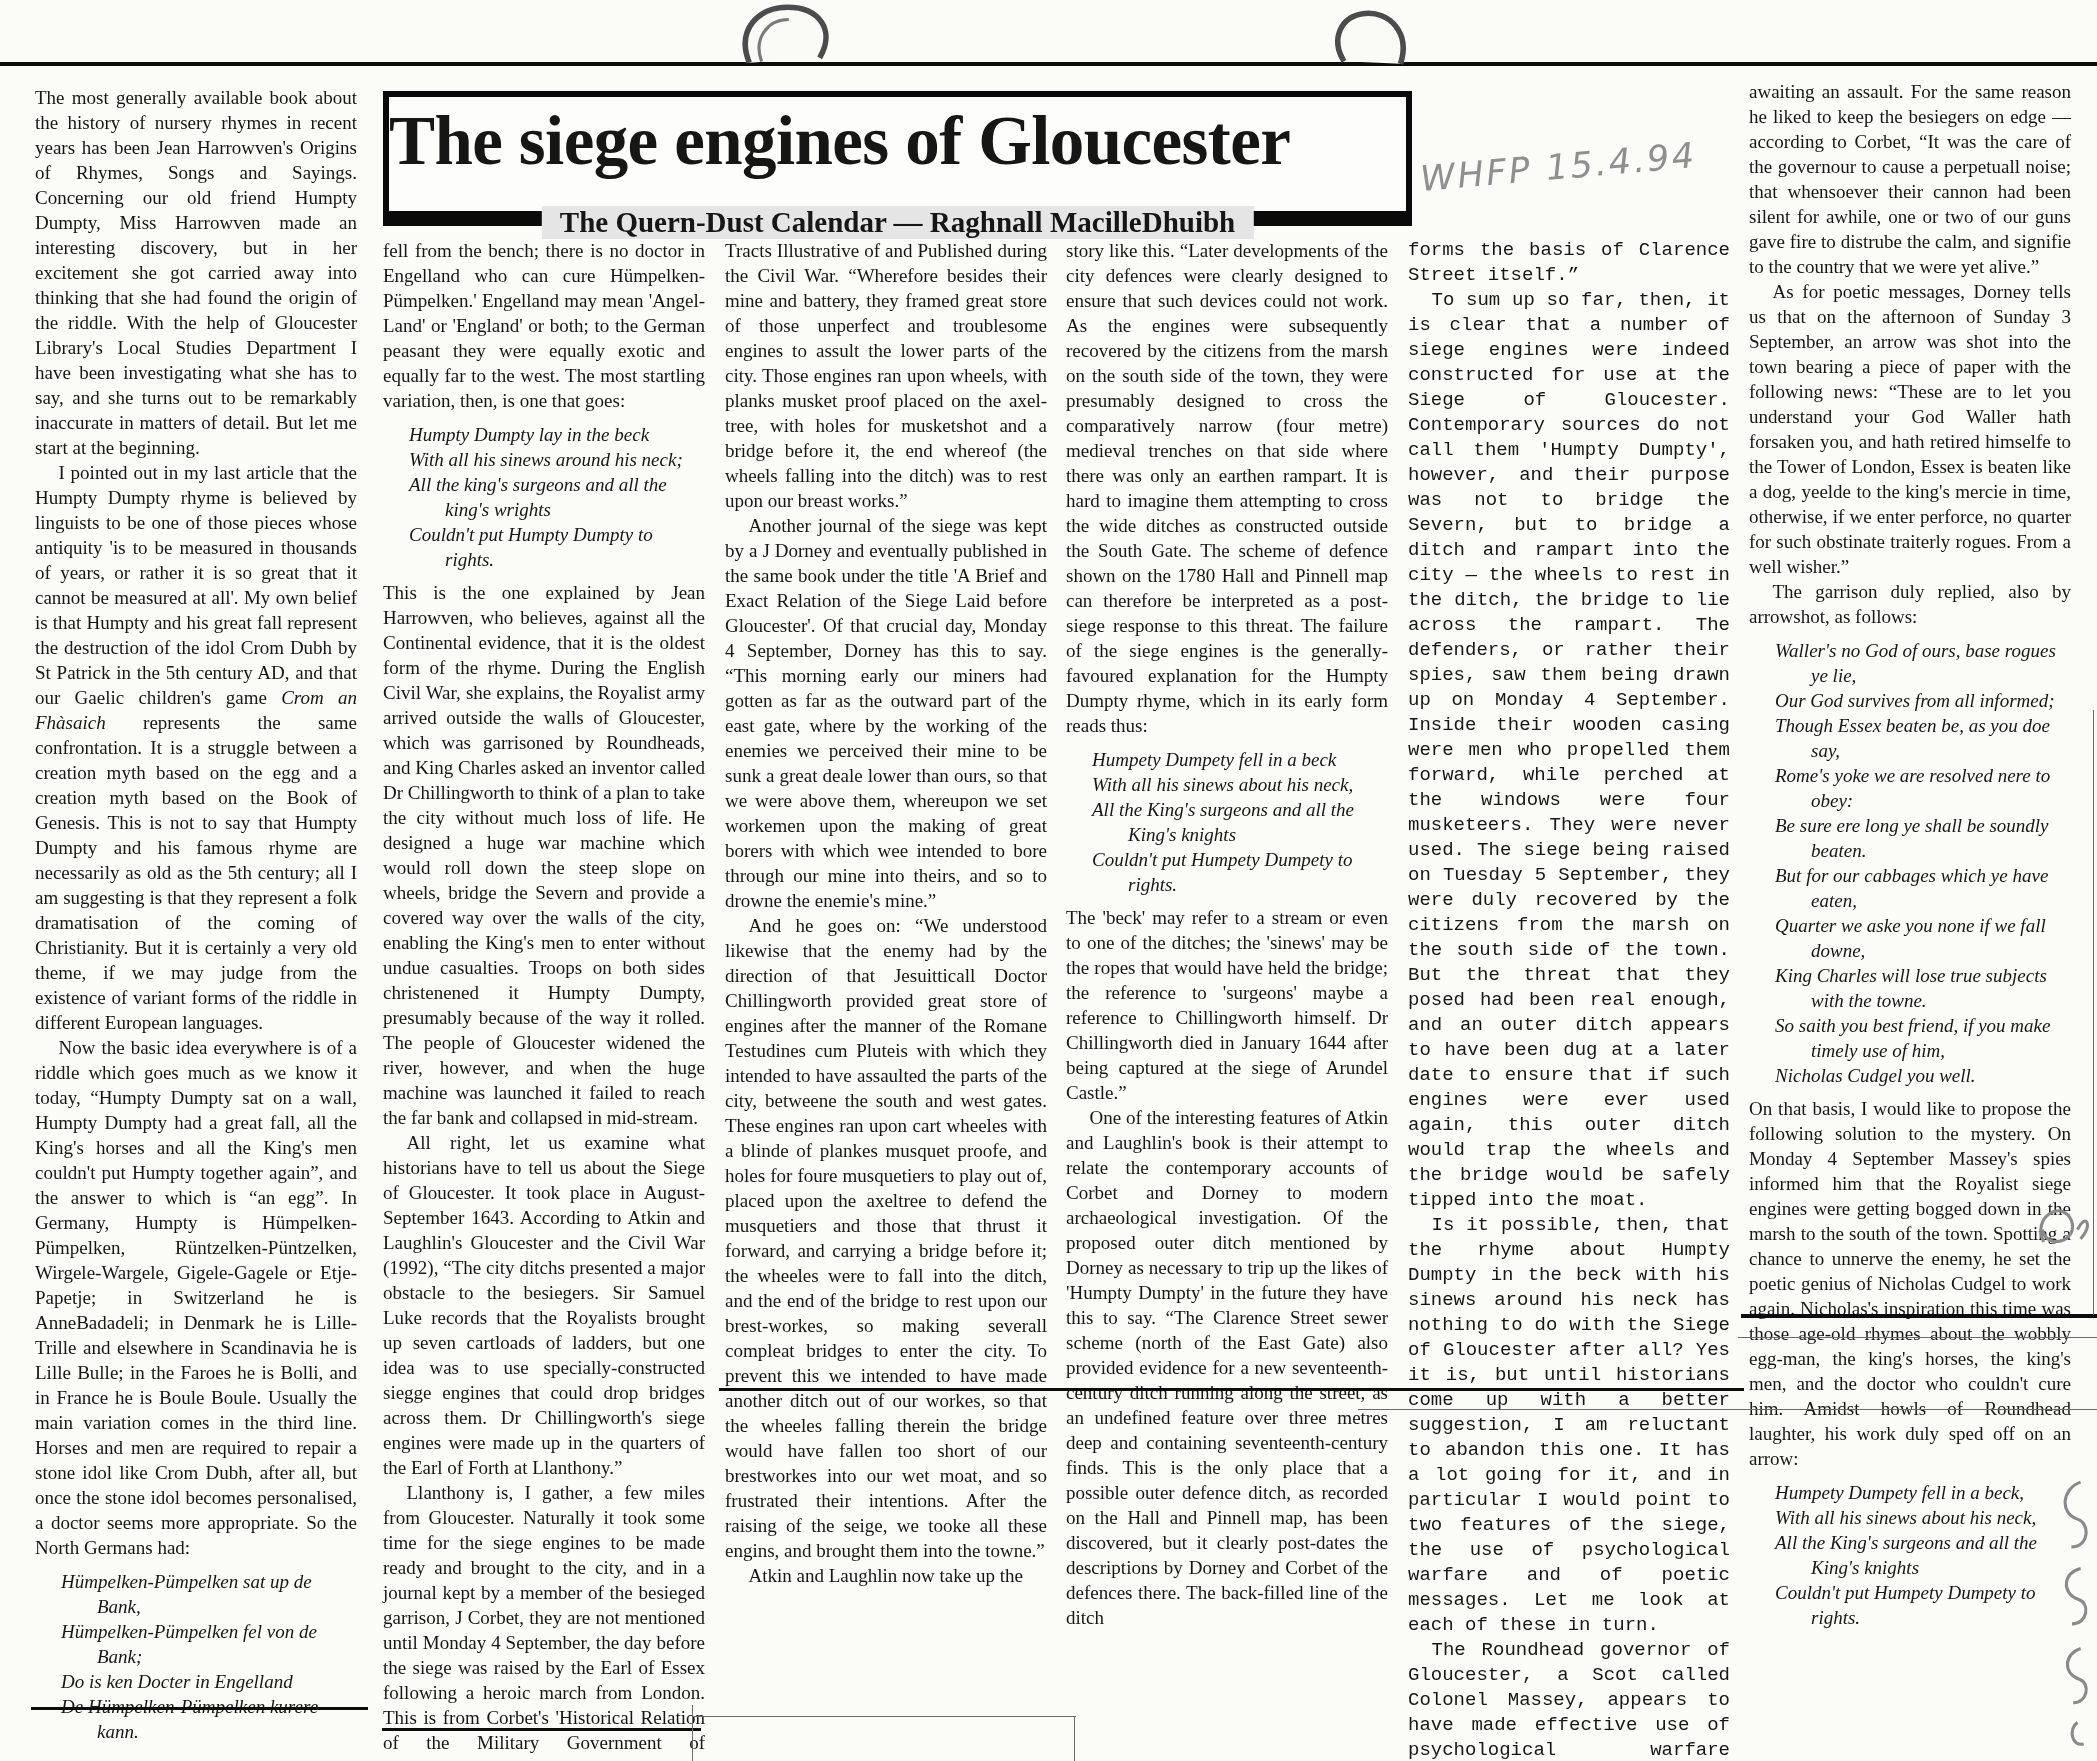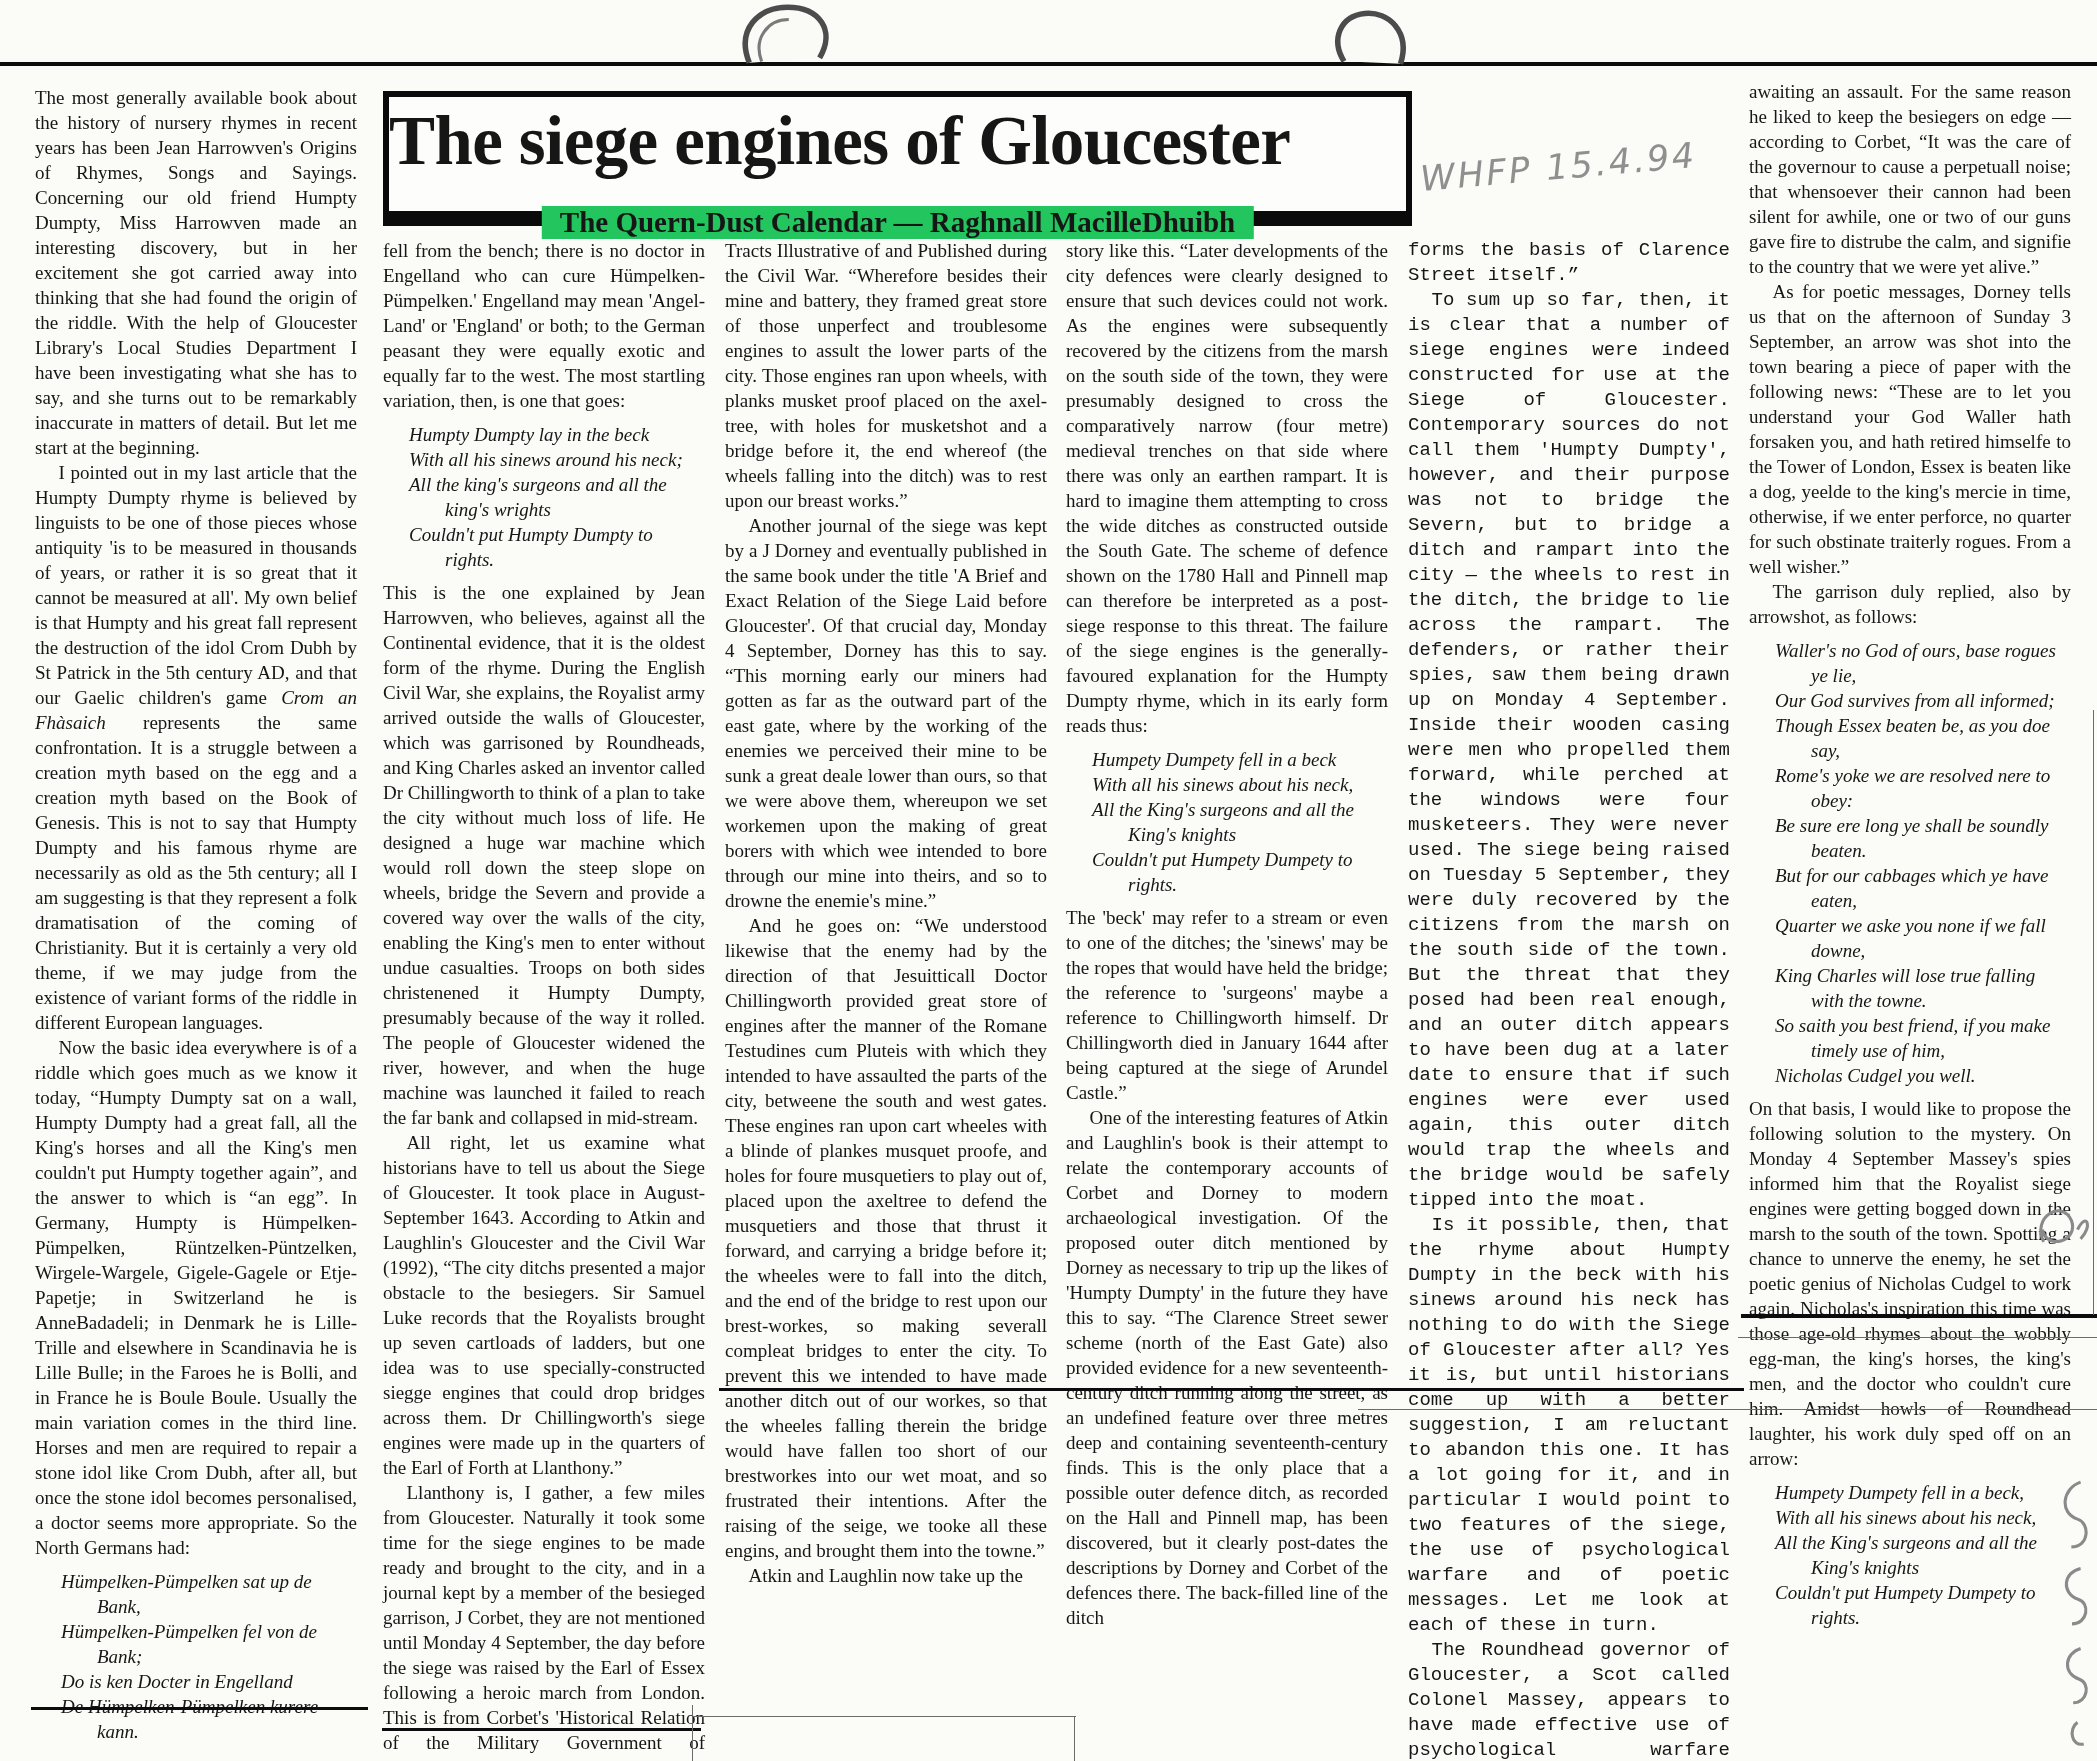--- a/index.html
+++ b/index.html
@@ -16,21 +16,21 @@
   .ind{text-indent:23.5px;}
   .noind{text-indent:0;}
   .verse{margin:8.6px 0;font-style:italic;}
   .vline{padding-left:62px;text-indent:-36px;text-align:left;line-height:25px;}
   
   .masthead{position:absolute;left:383px;top:91px;width:1029px;height:135px;
             border:6.8px solid #0a0a0a;border-bottom-width:15px;box-sizing:border-box;background:#fdfdfb;}
   .mast-title{text-align:left;font-size:69px;font-weight:700;letter-spacing:-0.6px;
               margin:5px 0 0 0;white-space:nowrap;}
   .mast-sub{position:absolute;left:50%;bottom:-28px;transform:translateX(-50%);
-            background:#22c55e;padding:0 18.5px;font-size:29px;font-weight:700;white-space:nowrap;}
+            background:#e5e5e5;padding:0 18.5px;font-size:29px;font-weight:700;white-space:nowrap;}
   .handnote{position:absolute;left:1420px;top:147px;font-family:"DejaVu Sans",sans-serif;
             font-style:italic;font-size:35px;color:#8f8f8f;transform:rotate(-5deg);
             letter-spacing:2.5px;white-space:nowrap;}
   
   .rule{position:absolute;background:#0c0c0c;}
   .rule.gray{background:#6b6b6b;}
   .svgmark{position:absolute;}
 </style>
 </head>
 <body>
@@ -104,21 +104,21 @@
       <p class="ind">As for poetic messages, Dorney tells us that on the afternoon of Sunday 3 September, an arrow was shot into the town bearing a piece of paper with the following news: “These are to let you understand your God Waller hath forsaken you, and hath retired himselfe to the Tower of London, Essex is beaten like a dog, yeelde to the king's mercie in time, otherwise, if we enter perforce, no quarter for such obstinate traiterly rogues. From a well wisher.”</p>
       <p class="ind">The garrison duly replied, also by arrowshot, as follows:</p>
       <div class="verse">
         <div class="vline">Waller's no God of ours, base rogues ye lie,</div>
         <div class="vline">Our God survives from all informed;</div>
         <div class="vline">Though Essex beaten be, as you doe say,</div>
         <div class="vline">Rome's yoke we are resolved nere to obey:</div>
         <div class="vline">Be sure ere long ye shall be soundly beaten.</div>
         <div class="vline">But for our cabbages which ye have eaten,</div>
         <div class="vline">Quarter we aske you none if we fall downe,</div>
-        <div class="vline">King Charles will lose true falling with the towne.</div>
+        <div class="vline">King Charles will lose true subjects with the towne.</div>
         <div class="vline">So saith you best friend, if you make timely use of him,</div>
         <div class="vline">Nicholas Cudgel you well.</div>
       </div>
       <p class="noind">On that basis, I would like to propose the following solution to the mystery. On Monday 4 September Massey's spies informed him that the Royalist siege engines were getting bogged down in the marsh to the south of the town. Spotting a chance to unnerve the enemy, he set the poetic genius of Nicholas Cudgel to work again. Nicholas's inspiration this time was those age-old rhymes about the wobbly egg-man, the king's horses, the king's men, and the doctor who couldn't cure him. Amidst howls of Roundhead laughter, his work duly sped off on an arrow:</p>
       <div class="verse">
         <div class="vline">Humpety Dumpety fell in a beck,</div>
         <div class="vline">With all his sinews about his neck,</div>
         <div class="vline">All the King's surgeons and all the King's knights</div>
         <div class="vline">Couldn't put Humpety Dumpety to rights.</div>
       </div>

